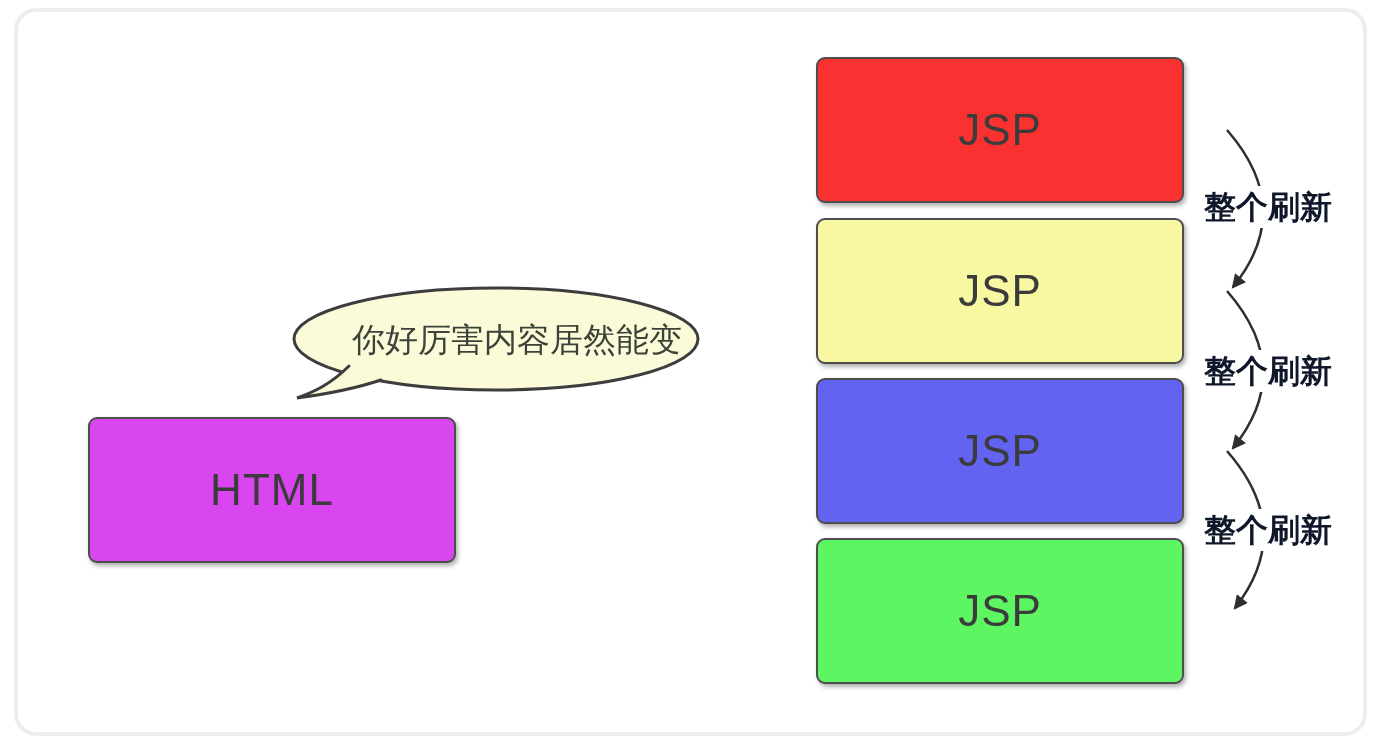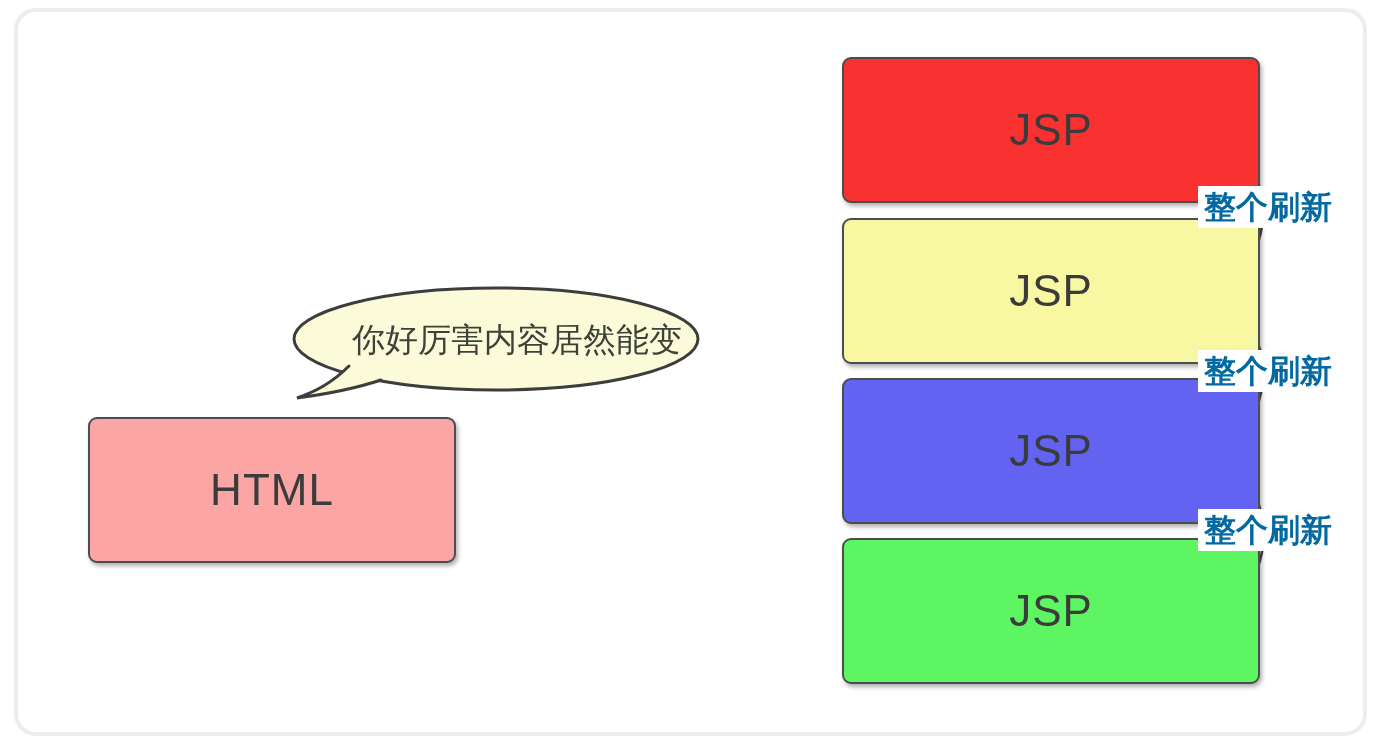--- a/index.html
+++ b/index.html
@@ -32,21 +32,21 @@
     border-radius: 9px;
     box-shadow: 2px 3px 4px rgba(80,80,80,0.45);
     display: flex;
     align-items: center;
     justify-content: center;
     font-size: 44px;
     letter-spacing: 1px;
     color: #3b3b3b;
   }
   .html-node { left: 88px;  top: 417px; width: 368px; height: 146px; }
-  .jsp-node  { left: 842px; width: 418px; height: 146px; }
+  .jsp-node  { left: 816px; width: 368px; height: 146px; }
   .jsp-0 { top: 57px;  }
   .jsp-1 { top: 218px; }
   .jsp-2 { top: 378px; }
   .jsp-3 { top: 538px; }
 
   .overlay {
     position: absolute;
     left: 0; top: 0;
     width: 1381px;
     height: 744px;
@@ -73,21 +73,21 @@
     color: #3d4238;
     white-space: nowrap;
   }
   .refresh-label {
     position: absolute;
     left: 1198px;
     background: #ffffff;
     padding: 4px 6px;
     font-size: 32px;
     font-weight: bold;
-    color: #0369a1;
+    color: #0f172a;
     line-height: 34px;
     white-space: nowrap;
   }
   .refresh-0 { top: 186px; }
   .refresh-1 { top: 350px; }
   .refresh-2 { top: 509px; }
 </style>
 </head>
 <body>
 
@@ -104,21 +104,21 @@
 
     <ellipse class="bubble-ellipse" cx="496" cy="339" rx="202" ry="51" fill="#fbfbd9"></ellipse>
     <path d="M 349 366 C 331 384 314 392 297 398 C 327 394 357 388 381 380 Z" stroke="none" fill="#fbfbd9"></path>
     <path class="bubble-tail-stroke" d="M 349 366 C 331 384 314 392 297 398 C 327 394 357 388 381 380"></path>
 
     <path class="arrow" d="M 1227 130 Q 1296 209 1233 287" marker-end="url(#arrowhead)"></path>
     <path class="arrow" d="M 1227 291 Q 1296 370 1233 448" marker-end="url(#arrowhead)"></path>
     <path class="arrow" d="M 1227 451 Q 1296 530 1235 608" marker-end="url(#arrowhead)"></path>
   </svg>
 
-  <div class="node html-node" style="background-color: #fca5a5;">
+  <div class="node html-node" style="background-color: #d946ef;">
     <span>HTML</span>
   </div>
 
   <div class="bubble-text">你好厉害内容居然能变</div>
 
   <div class="node jsp-node jsp-0" style="background-color: rgb(250, 49, 49);">
     <span>JSP</span>
   </div>
   <div class="node jsp-node jsp-1" style="background-color: rgb(248, 248, 162);">
     <span>JSP</span>

